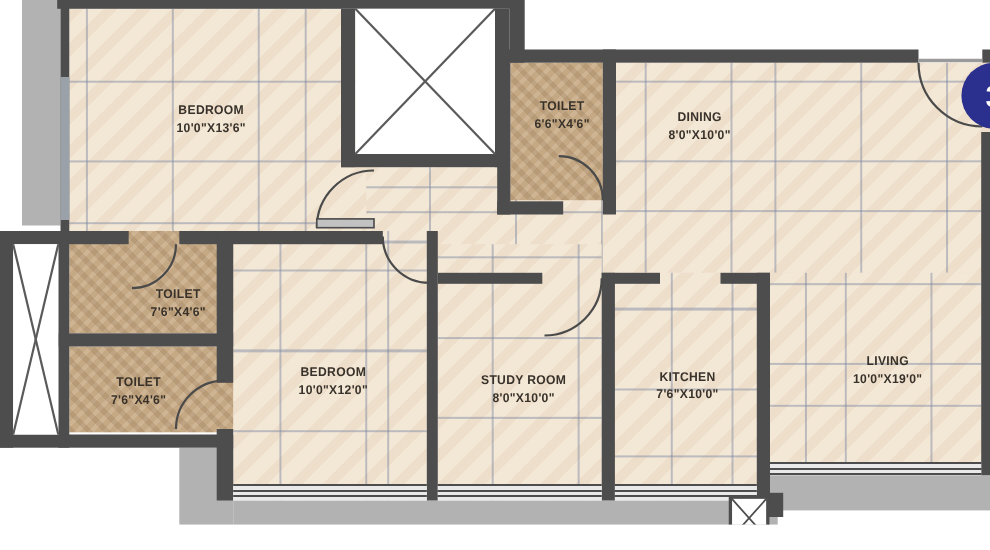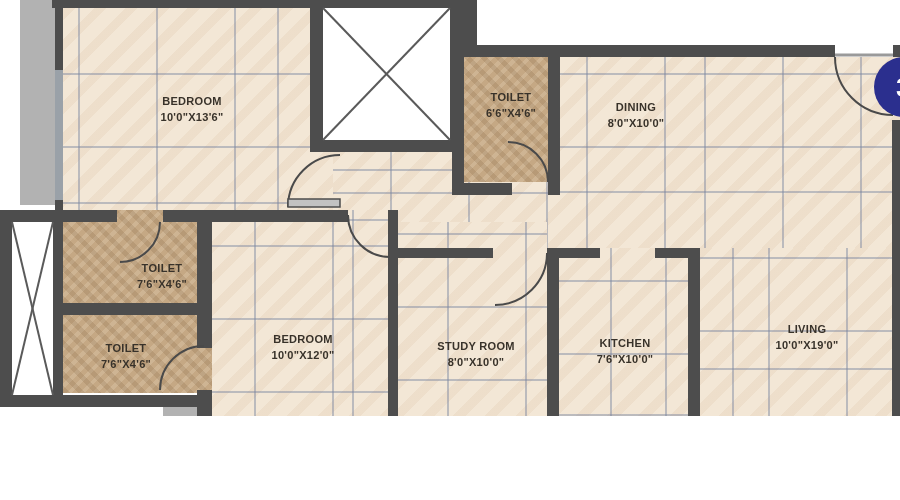--- a/index.html
+++ b/index.html
@@ -1,17 +1,17 @@
 <!DOCTYPE html>
 <html><head>
 <meta charset="utf-8">
 <style>
   html,body{margin:0;padding:0;background:#fff;}
   #plan{
-    position:relative;width:900px;height:416px;background:#ffffff;
+    position:relative;width:900px;height:477px;background:#ffffff;
     overflow:hidden;font-family:"Liberation Sans",sans-serif;
   }
   .floor{
     position:absolute;
     background-color:#f3e7d6;
     background-image:
       repeating-linear-gradient(to right, rgba(120,132,160,0.45) 0 2px, transparent 2px 78px),
       repeating-linear-gradient(to bottom, rgba(120,132,160,0.45) 0 2px, transparent 2px 73px),
       repeating-linear-gradient(135deg, rgba(214,184,152,0.18) 0 9px, transparent 9px 22px);
   }

